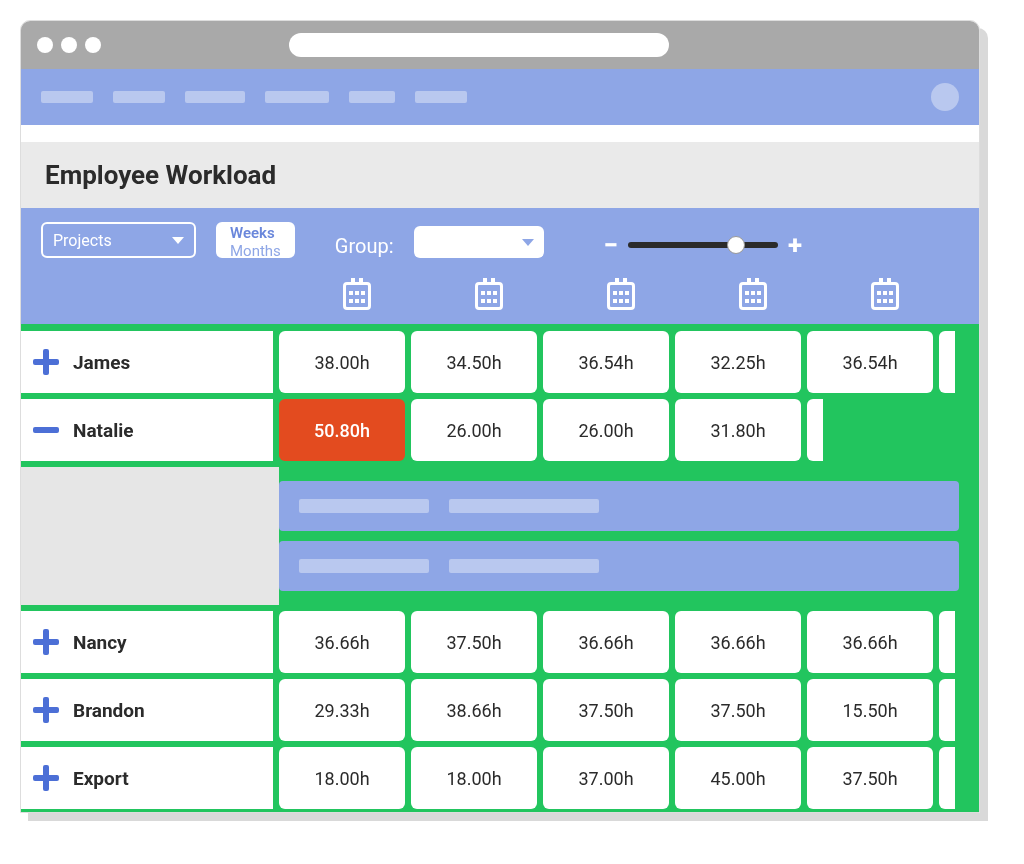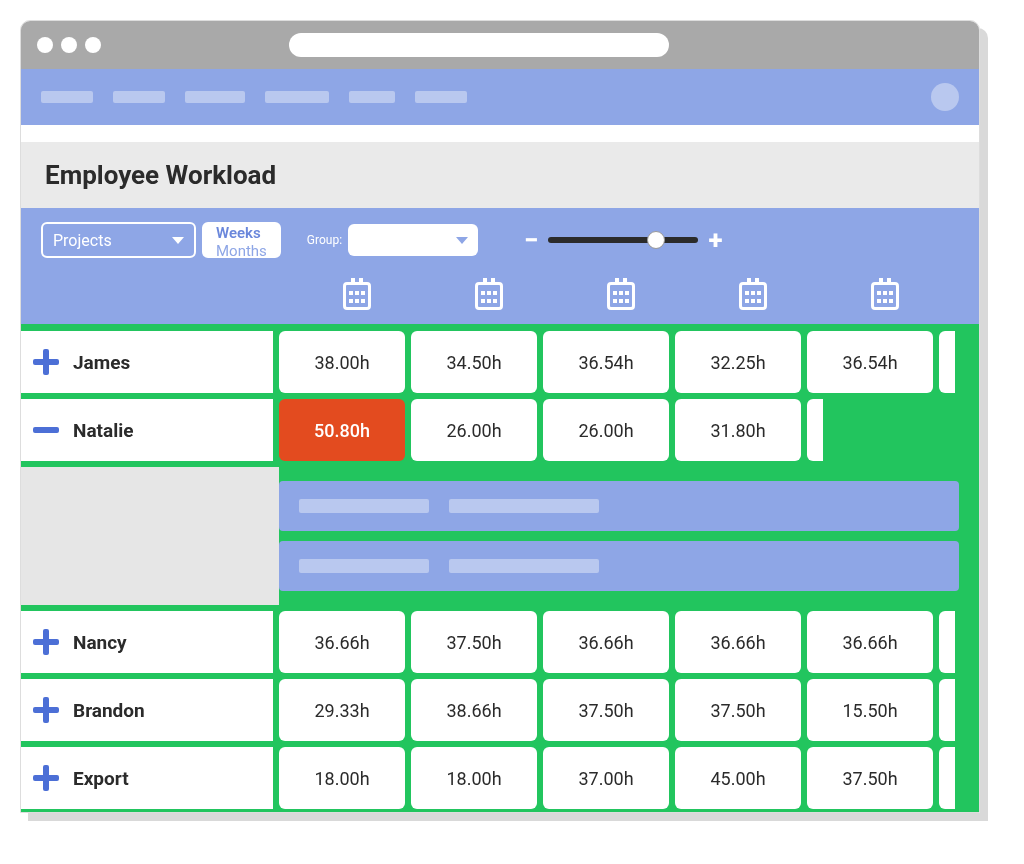--- a/index.html
+++ b/index.html
@@ -59,22 +59,22 @@
     font-size: 26px;
     font-weight: 700;
     color: #2b2b2b;
   }
   .toolbar {
     background: #8ea6e6;
     padding: 14px 20px 0 20px;
   }
   .toolbar-row {
     display: flex;
-    align-items: center;
-    gap: 6px;
+    align-items: flex-end;
+    gap: 20px;
     padding-bottom: 14px;
   }
   .dropdown {
     display: flex;
     align-items: center;
     justify-content: space-between;
     border: 2px solid #fff;
     color: #fff;
     border-radius: 6px;
     height: 36px;
@@ -111,21 +111,21 @@
     background: #fff;
     color: #6a87db;
     font-weight: 600;
   }
   .seg-btn.inactive {
     background: #fff;
     color: #8ea6e6;
   }
   .group-label {
     color: #fff;
-    font-size: 12px;
+    font-size: 20px;
   }
   .group-select {
     background: #fff;
     border-radius: 6px;
     height: 32px;
     width: 130px;
     display: flex;
     align-items: center;
     justify-content: flex-end;
     padding: 0 10px;

